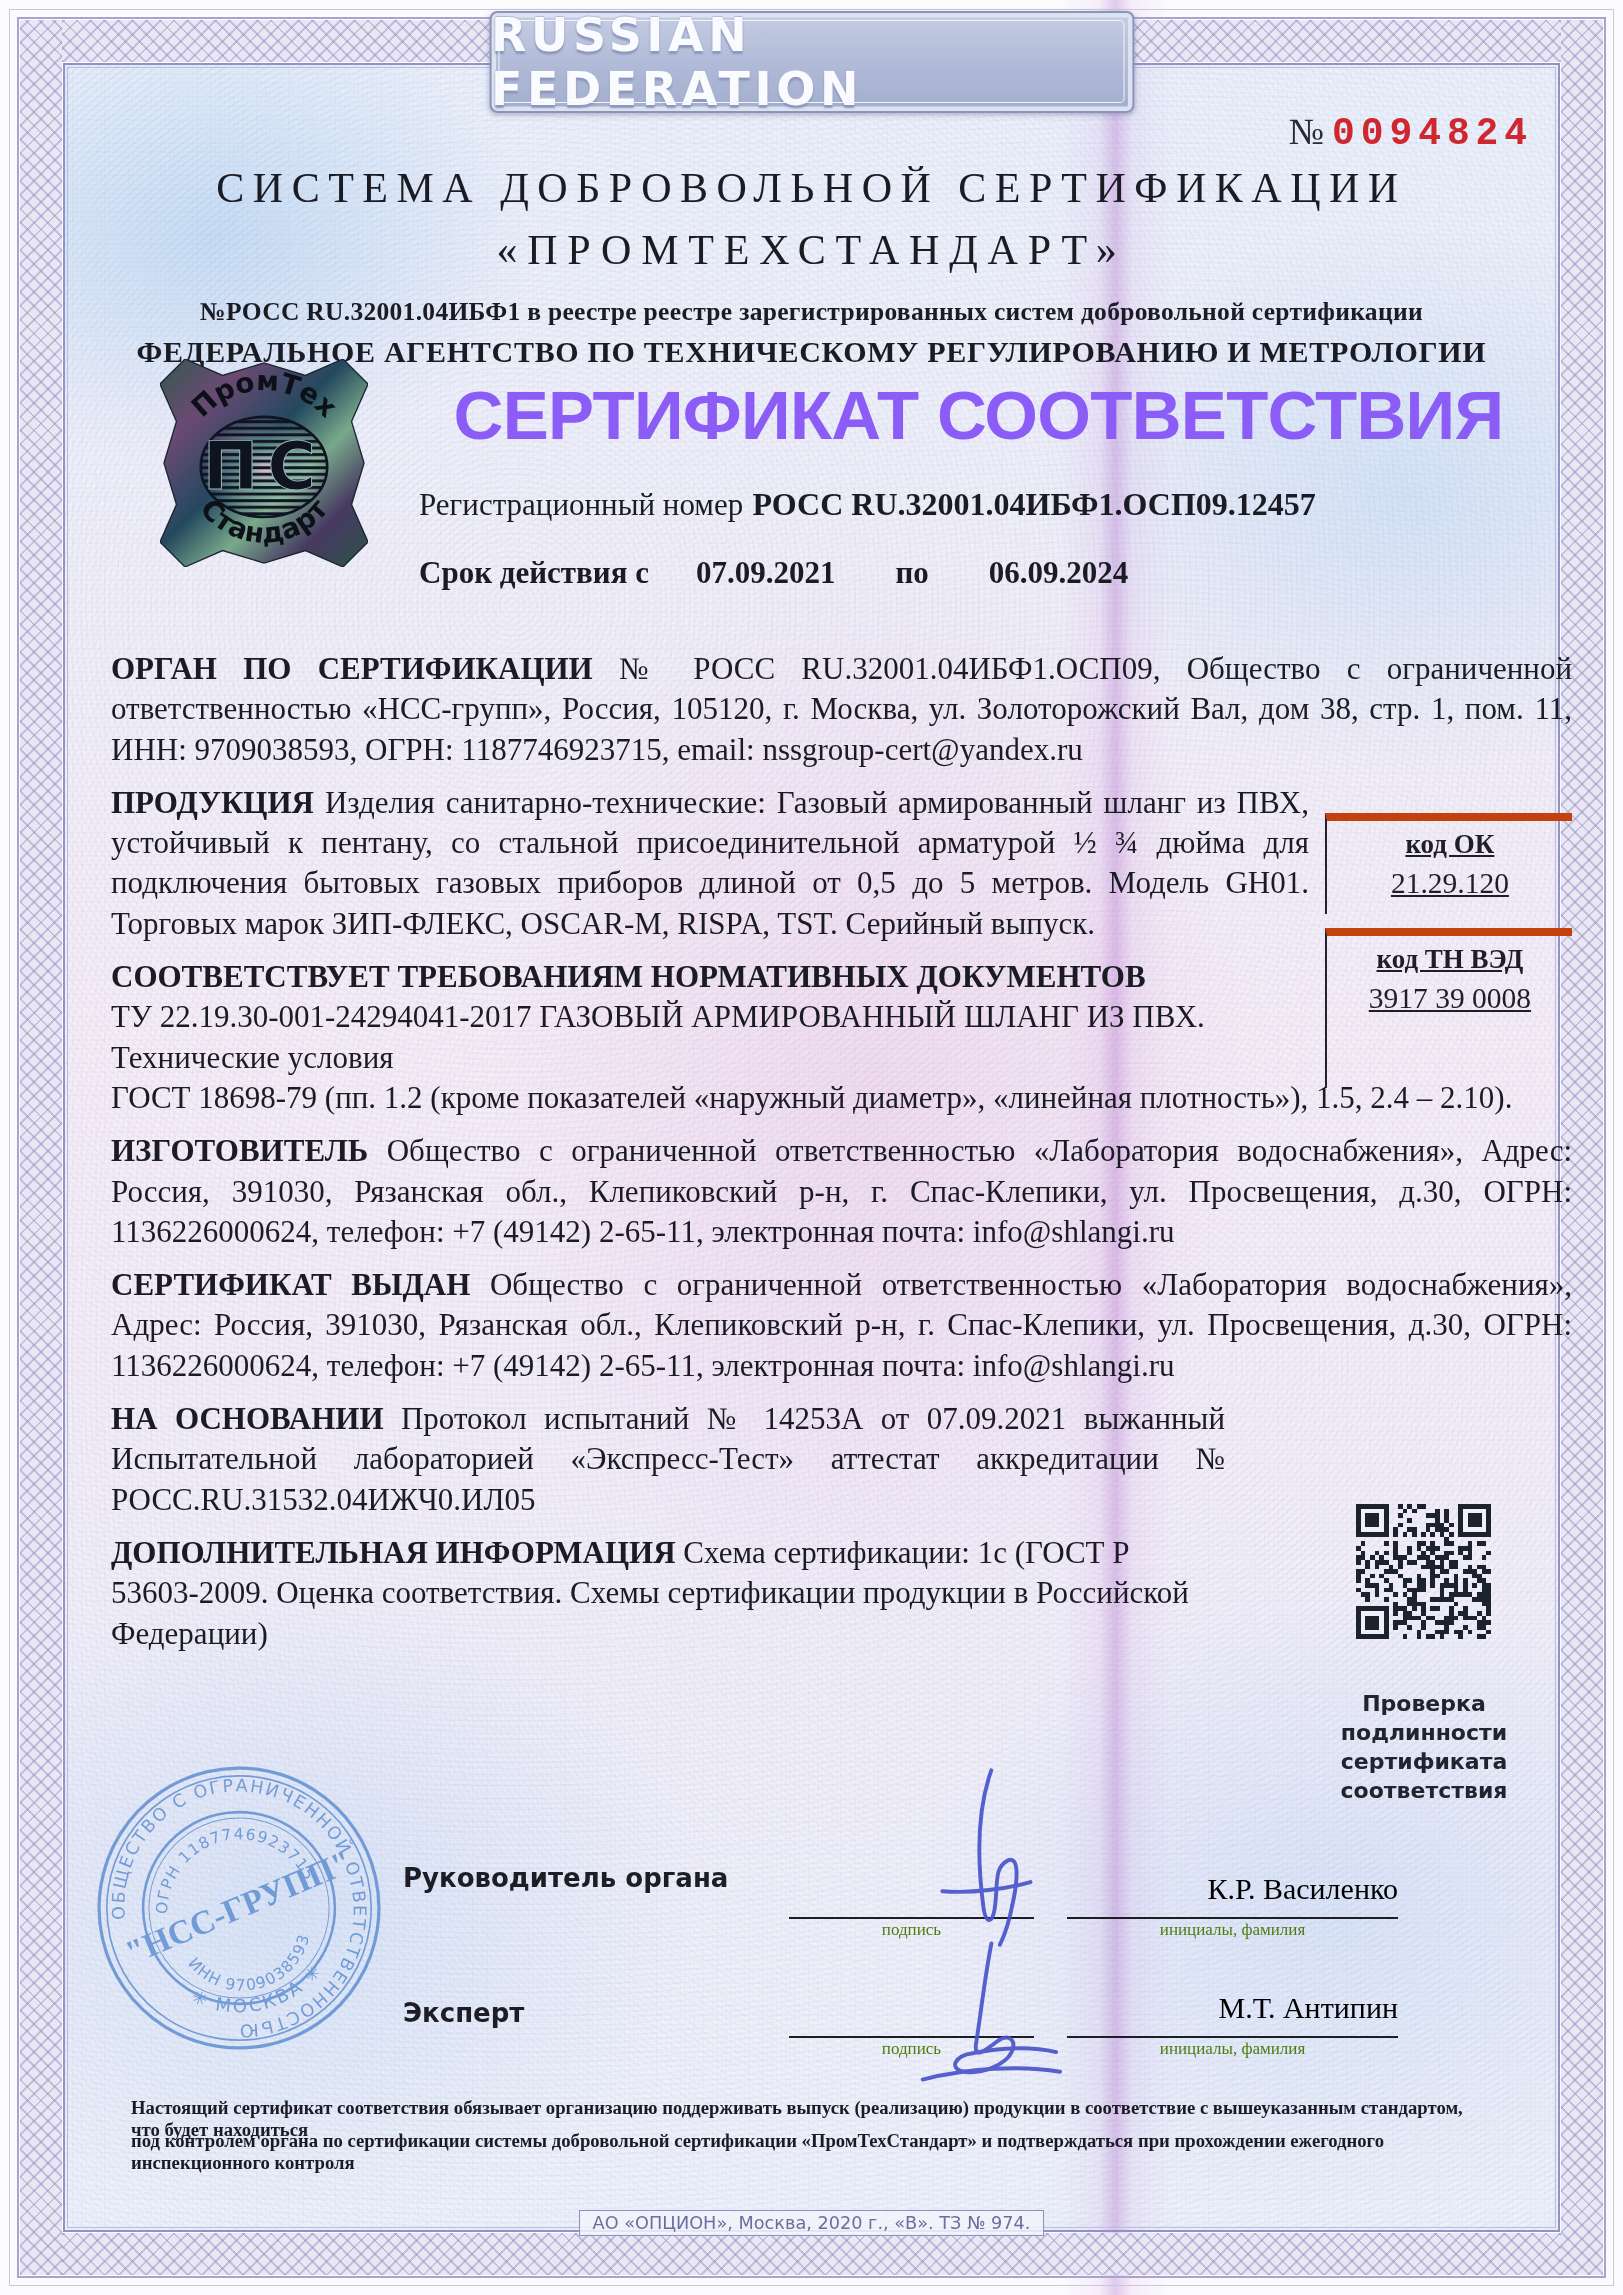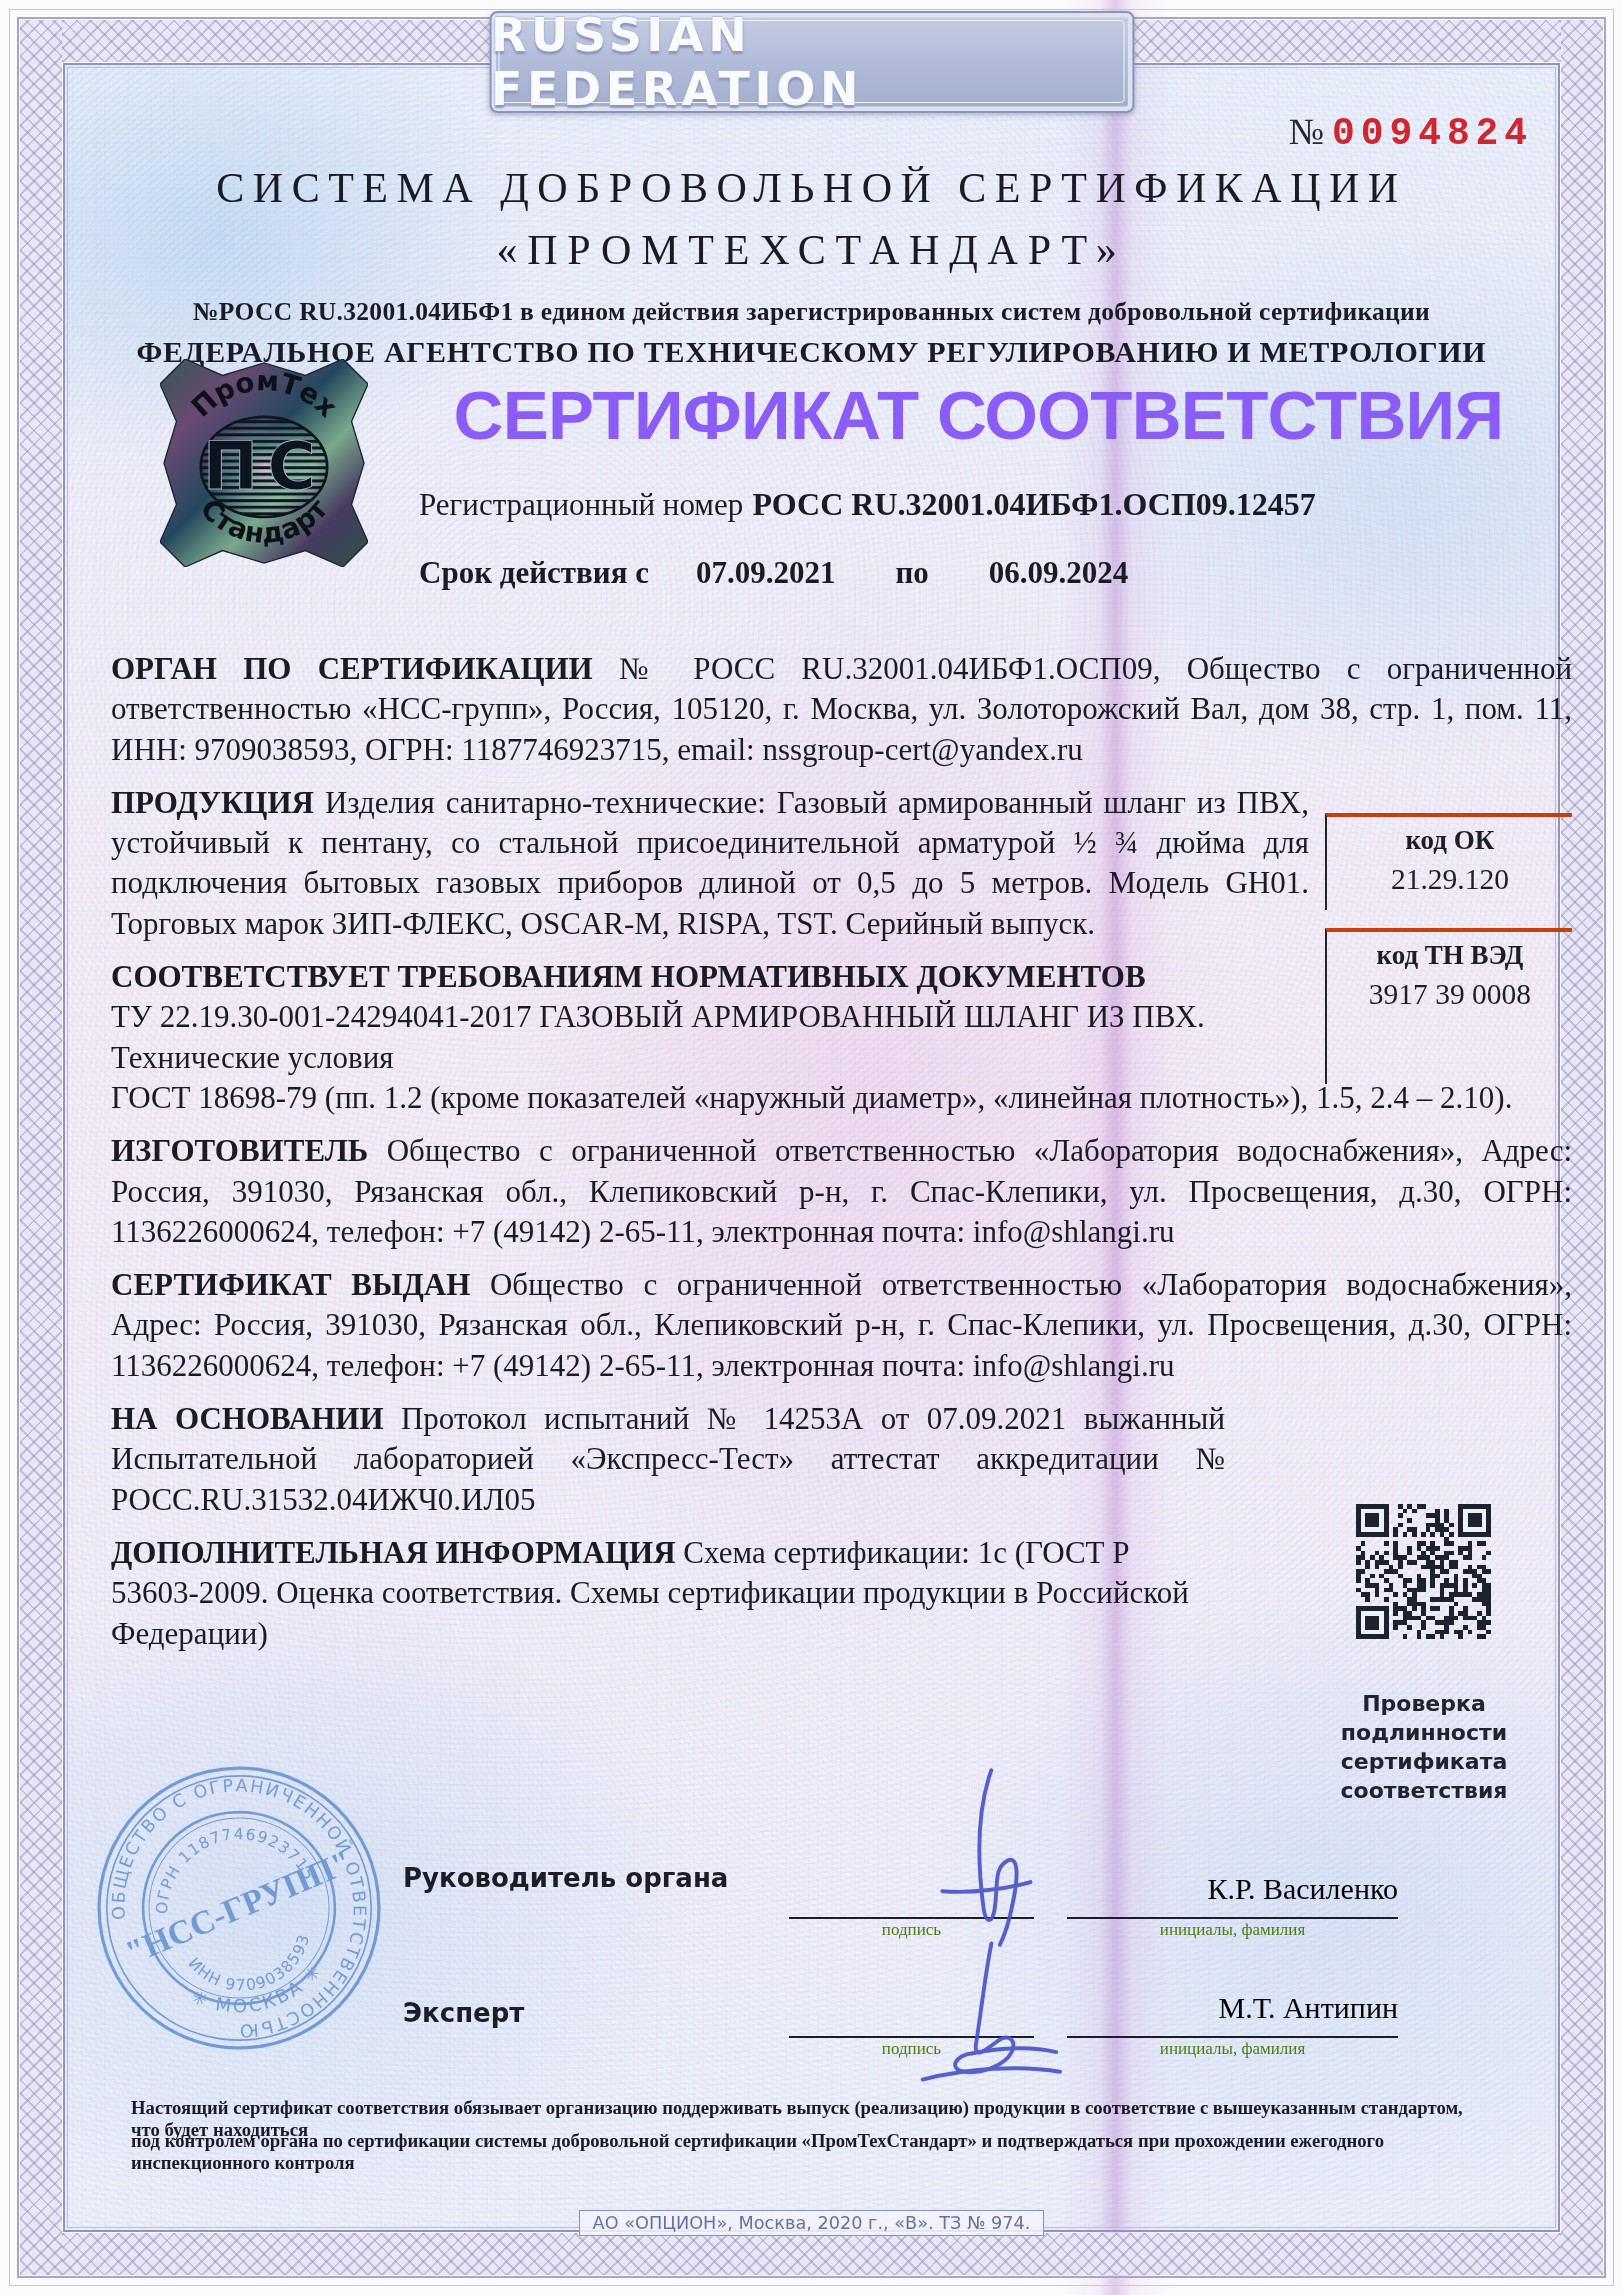--- a/index.html
+++ b/index.html
@@ -73,22 +73,22 @@
   
   .holo{position:absolute;z-index:5;top:359px;left:160px;width:208px;height:208px;}
 
   
   .sections{position:absolute;z-index:4;top:649px;left:111px;width:1461px;font-size:31px;line-height:1.3;}
   .sec{margin:0 0 13px 0;text-align:justify;}
   .sec b.lead{font-weight:bold;}
   .sec .blk{display:block;}
   .sec.ragged{text-align:left;}
   .float-codes{float:right;width:263px;height:196px;position:relative;}
-  .code-box{position:absolute;border-top:4px solid #c2410c;border-left:2px solid #23232e;
-            text-align:center;color:#1e1e28;}
+  .code-box{position:absolute;border-top:8px solid #c2410c;border-left:2px solid #23232e;
+            text-align:center;color:#1e1e28;text-decoration:underline;}
   .code-box .cb-label{font-weight:bold;font-size:27px;margin-top:6.5px;}
   .code-box .cb-value{font-size:29.5px;margin-top:1.3px;}
   .box-ok{left:16.4px;top:30px;width:245px;height:93px;}
   .box-tn{left:16.4px;top:145px;width:245px;height:152px;}
   .float-qr{float:right;width:347px;height:262px;}
 
   
   .qr-wrap{position:absolute;z-index:5;top:1504px;left:1356px;width:135px;height:135px;}
   .qr-wrap svg{width:100%;height:100%;}
   .qr-caption{position:absolute;z-index:5;top:1657px;left:1329px;width:190px;text-align:center;
@@ -142,21 +142,21 @@
   <div class="banner">
     <span class="banner-text">RUSSIAN FEDERATION</span>
   </div>
 
   <div class="serial">
     <span class="no">№</span><span class="digits">0094824</span>
   </div>
 
   <div class="h-center h1">СИСТЕМА ДОБРОВОЛЬНОЙ СЕРТИФИКАЦИИ</div>
   <div class="h-center h2">«ПРОМТЕХСТАНДАРТ»</div>
-  <div class="h-center h3">№РОСС RU.32001.04ИБФ1 в едином действия зарегистрированных систем добровольной сертификации</div>
+  <div class="h-center h3">№РОСС RU.32001.04ИБФ1 в реестре реестре зарегистрированных систем добровольной сертификации</div>
   <div class="h-center h4">ФЕДЕРАЛЬНОЕ АГЕНТСТВО ПО ТЕХНИЧЕСКОМУ РЕГУЛИРОВАНИЮ И МЕТРОЛОГИИ</div>
   <div class="doc-title">СЕРТИФИКАТ СООТВЕТСТВИЯ</div>
 
   <div class="holo">
     <svg viewBox="0 0 316 316" width="208" height="208">
       <defs>
         <linearGradient id="holo" x1="0" y1="0" x2="1" y2="1">
           <stop offset="0" stop-color="#35584e"></stop>
             <stop offset=".22" stop-color="#6a4a74"></stop>
           <stop offset=".45" stop-color="#24485e"></stop>

